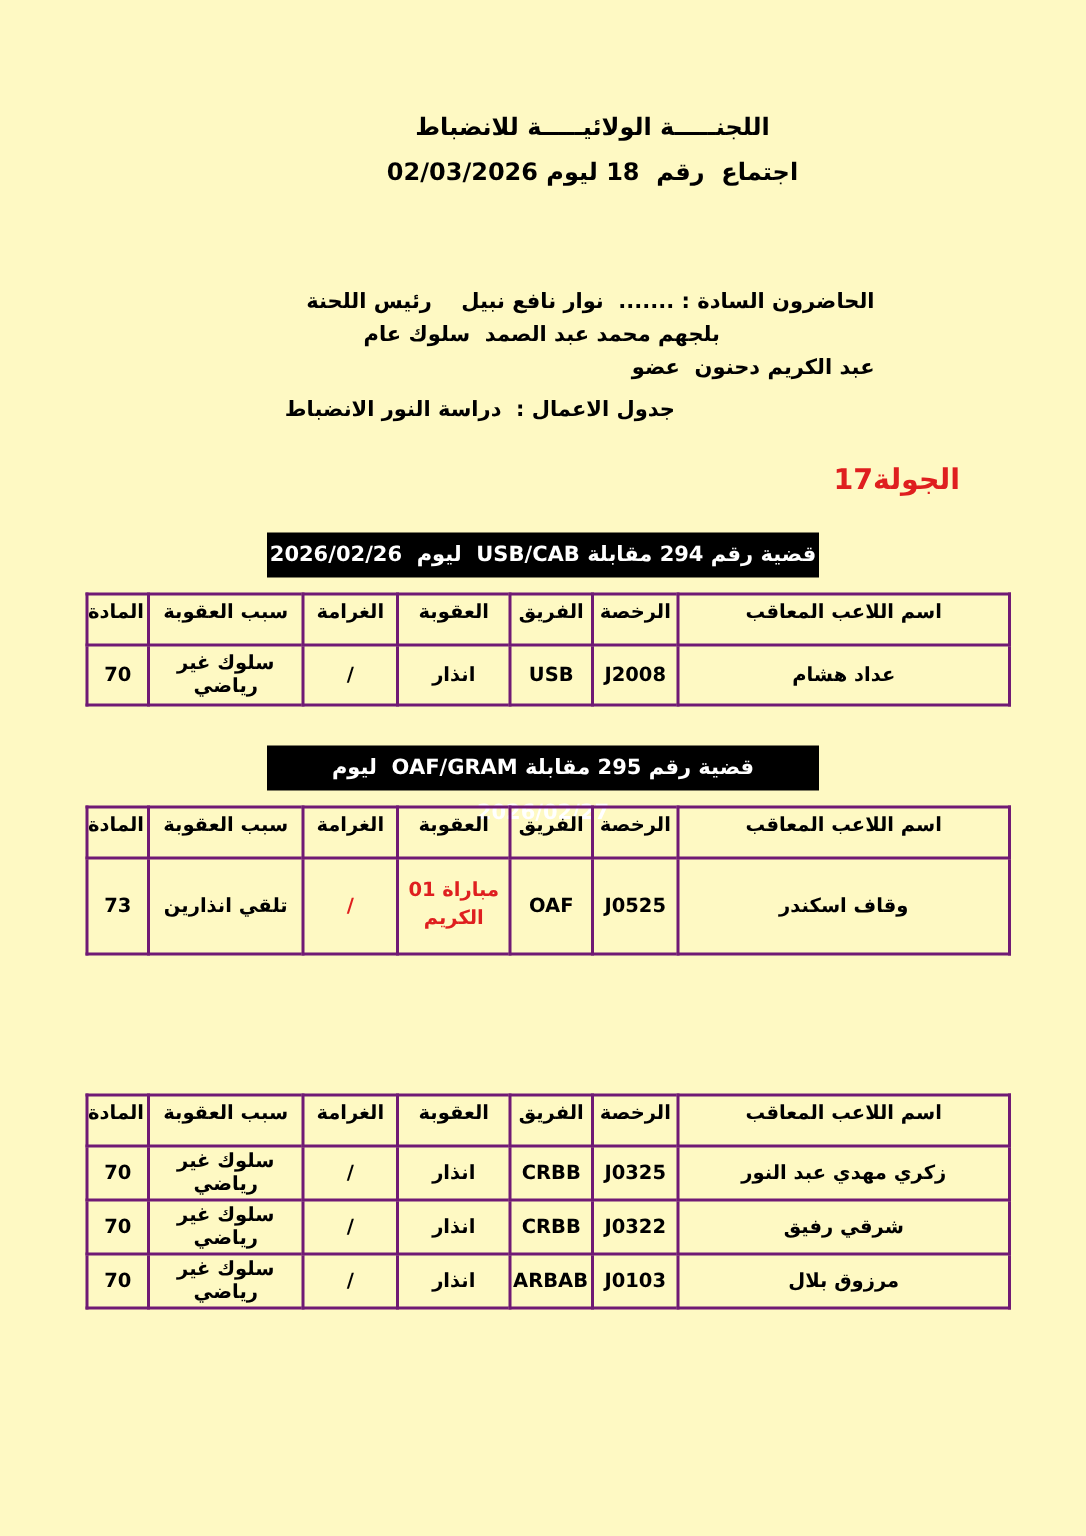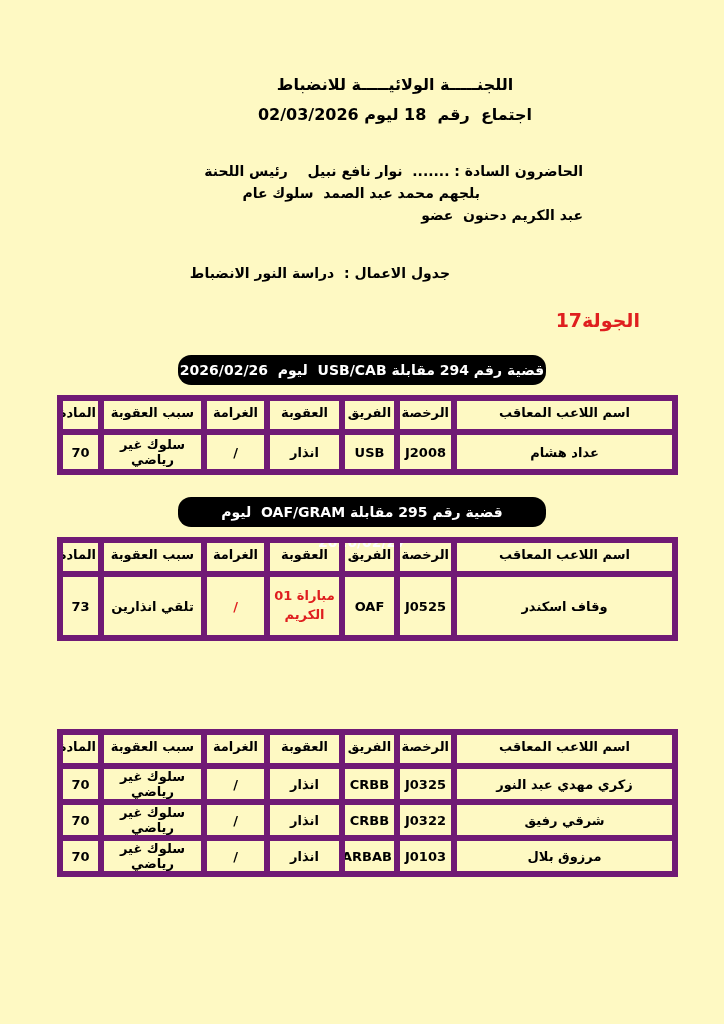--- a/index.html
+++ b/index.html
@@ -26,21 +26,21 @@
 
   .title-block{
     position:absolute;
     top:70px; left:33px; width:724px;
     text-align:center;
     font-size:16px;
     line-height:30px;
   }
   .attendees{
     position:absolute;
-    top:160px; right:141px;
+    top:190px; right:141px;
     direction:rtl;
     text-align:right;
     font-size:14px;
     line-height:22px;
   }
   .attendees .ind1{margin-right:103px;}
   .attendees .ind2{}
 
   .agenda{
     position:absolute;
@@ -58,40 +58,39 @@
 
   .banner{
     position:absolute;
     left:178px; width:368px; height:30px;
     background:var(--banner-bg);
     color:var(--banner-text);
     direction:rtl;
     text-align:center;
     font-size:14px;
     line-height:30px;
-    border-radius:13px;
   }
   .banner.b1{top:355px;}
   .banner.b2{top:497px;}
   .banner.b3{top:689px;}
 
   table.case-table{
     position:absolute;
     left:57px; width:615px;
     border-collapse:collapse;
     direction:rtl;
     table-layout:fixed;
     font-size:13px;
     font-weight:bold;
   }
   table.t1{top:395px;}
   table.t2{top:537px;}
   table.t3{top:729px;}
   .case-table td{
-    border:6px solid #701a75;
+    border:2px solid #701a75;
     text-align:center;
     padding:0 2px;
     overflow:hidden;
   }
   .case-table thead td{
     vertical-align:top;
     padding-top:4px;
     height:34px;
   }
   .case-table tbody td{vertical-align:middle;}

